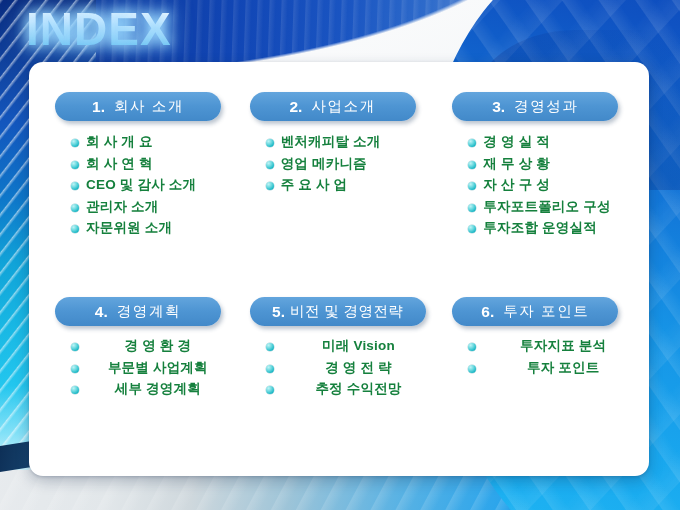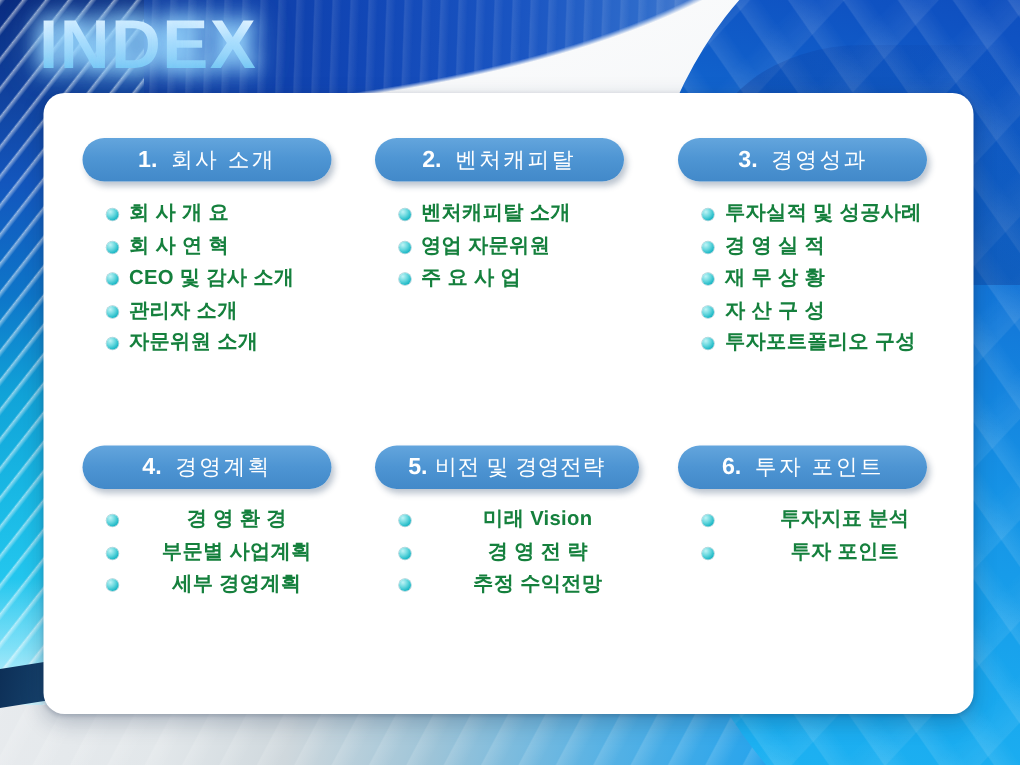--- a/index.html
+++ b/index.html
@@ -275,40 +275,40 @@
           <li><span class="dot"></span><span>회 사 연 혁</span></li>
           <li><span class="dot"></span><span>CEO 및 감사 소개</span></li>
           <li><span class="dot"></span><span>관리자 소개</span></li>
           <li><span class="dot"></span><span>자문위원 소개</span></li>
         </ul>
       </div>
 
       <div class="cell c2">
         <div class="pill">
           <span class="num">2.</span>
-          <span class="ttl">벤처캐피탈</span>
+          <span class="ttl">사업소개</span>
         </div>
         <ul class="items">
           <li><span class="dot"></span><span>벤처캐피탈 소개</span></li>
-          <li><span class="dot"></span><span>영업 자문위원</span></li>
+          <li><span class="dot"></span><span>영업 메카니즘</span></li>
           <li><span class="dot"></span><span>주 요 사 업</span></li>
         </ul>
       </div>
 
       <div class="cell c3">
         <div class="pill">
           <span class="num">3.</span>
           <span class="ttl">경영성과</span>
         </div>
         <ul class="items">
-          <li><span class="dot"></span><span>투자실적 및 성공사례</span></li>
           <li><span class="dot"></span><span>경 영 실 적</span></li>
           <li><span class="dot"></span><span>재 무 상 황</span></li>
           <li><span class="dot"></span><span>자 산 구 성</span></li>
           <li><span class="dot"></span><span>투자포트폴리오 구성</span></li>
+          <li><span class="dot"></span><span>투자조합 운영실적</span></li>
         </ul>
       </div>
 
       <div class="cell c1 r2 row2">
         <div class="pill">
           <span class="num">4.</span>
           <span class="ttl">경영계획</span>
         </div>
         <ul class="items">
           <li><span class="dot"></span><span>경 영 환 경</span></li>

